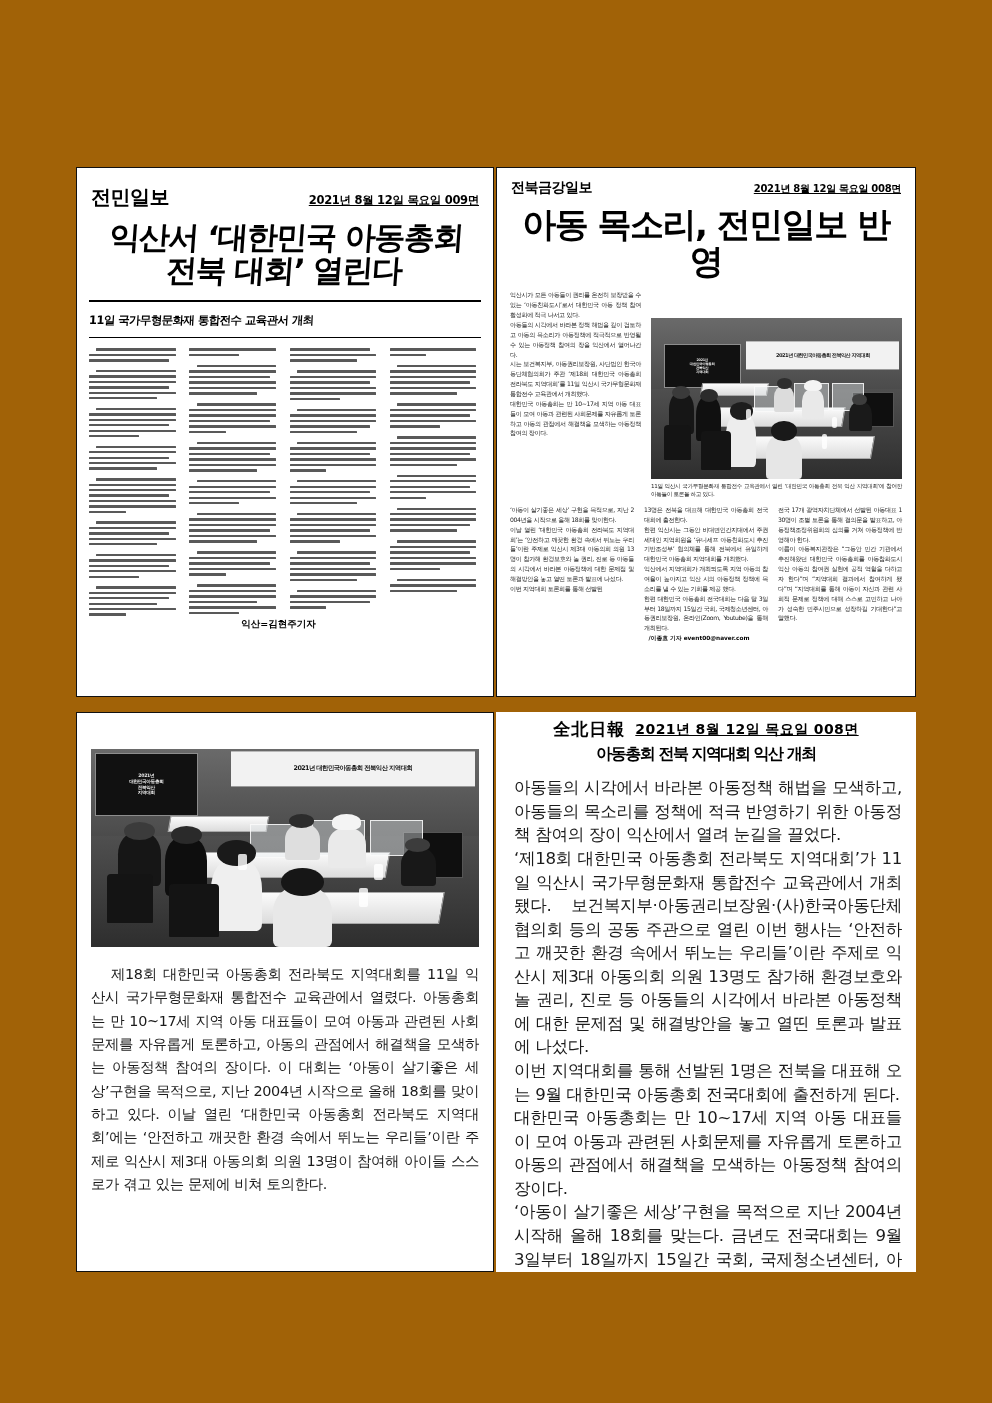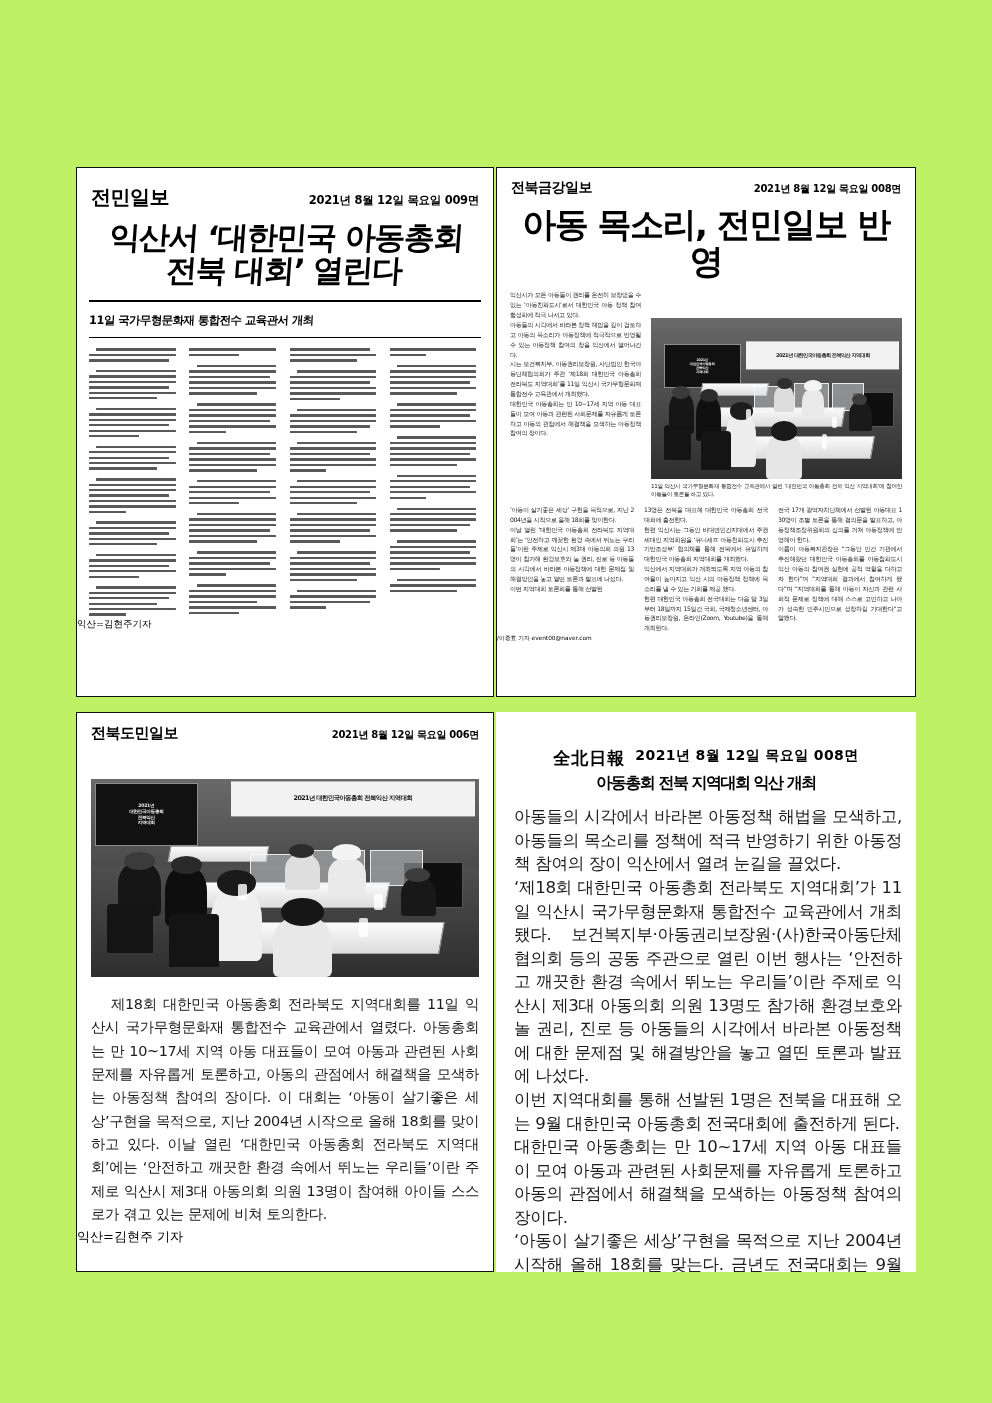--- a/index.html
+++ b/index.html
@@ -12,21 +12,21 @@
     height: 1403px;
     font-family: "DejaVu Sans", "Liberation Sans", sans-serif;
     color: #141414;
     position: relative;
     overflow: hidden;
   }
 
   .page {
     position: absolute;
     inset: 0;
-    background: #bef264;
+    background: #a16207;
   }
 
   
   .clip {
     position: absolute;
     background: #ffffff;
     border: 1.5px solid #111;
     box-sizing: border-box;
     overflow: hidden;
   }
@@ -39,20 +39,21 @@
   }
   .masthead {
     font-weight: bold;
     letter-spacing: -0.5px;
     color: #000;
   }
   .issue {
     font-weight: bold;
     color: #000;
     letter-spacing: -0.3px;
+    text-decoration: underline;
   }
   .rule-thick { border-bottom: 2.5px solid #000; }
   .rule-thin  { border-bottom: 1px solid #000; }
 
   .headline {
     font-weight: bold;
     color: #000;
     text-align: center;
     letter-spacing: -1.5px;
     line-height: 1.08;
@@ -65,22 +66,22 @@
     line-height: 1.35;
   }
 
   .body-col {
     text-align: justify;
     color: #1b1b1b;
     letter-spacing: -0.35px;
     word-break: break-all;
   }
   .byline {
-    text-align: left;
-    font-weight: normal;
+    text-align: center;
+    font-weight: bold;
     color: #000;
   }
 
   
   .photo {
     position: relative;
     background: #3b3b3b;
     overflow: hidden;
     border: 0;
     margin-top: 28px;
@@ -509,24 +510,20 @@
 한편 대한민국 아동총회 전국대회는 다음 달 3일부터 18일까지 15일간 국회, 국제청소년센터, 아동권리보장원, 온라인(Zoom, Youtube)을 통해 개최된다.</div>
       <div class="body-col" style="flex:1; font-size:6.1px; line-height:1.62; white-space:pre-line;">전국 17개 광역자치단체에서 선발된 아동대표 130명이 조별 토론을 통해 결의문을 발표하고, 아동정책조정위원회의 심의를 거쳐 아동정책에 반영해야 한다.
 이름이 아동복지관장은 “그동안 민간 기관에서 추진해왔던 대한민국 아동총회를 아동참화도시 익산 아동의 참여권 실현에 공적 역할을 다하고자 한다”며 “지역대회 결과에서 참여하게 됐다”며 “지역대회를 통해 아동이 자신과 관련 사회적 문제로 정책에 대해 스스로 고민하고 나아가 성숙한 민주시민으로 성장하길 기대한다”고 말했다.</div>
     </div>
 
     <div class="byline" style="font-size:5.8px; padding:1px 14px 0 0;">/이종효 기자 event00@naver.com</div>
   </div>
 
   <div class="clip" style="left:76px; top:712px; width:418px; height:560px;">
 
-    <div class="masthead-row" style="padding:11px 14px 0 14px;">
-      <div class="masthead" style="font-size:15px;">전북도민일보</div>
-      <div class="issue" style="font-size:10px; padding-bottom:1px;">2021년 8월 12일 목요일 006면</div>
-    </div>
 
     <div style="padding:8px 14px 0 14px;">
       <div class="photo" style="width:100%; height:198px;">
         <div class="ph-ceil"></div>
         <div class="ph-wall"></div>
         <div class="ph-floor"></div>
 
         <div class="ph-screen" style="left:1%; top:2%; width:26%; height:31%;">
           <div class="scr-txt" style="font-size:4.6px; white-space:pre-line;">2021년
 대한민국아동총회
@@ -574,26 +571,25 @@
 
         <div class="ph-bottle" style="left:38%; top:53%; width:2.2%; height:8%;"></div>
         <div class="ph-bottle" style="left:69%; top:70%; width:2.4%; height:10%;"></div>
         <div class="ph-bottle" style="left:73%; top:58%; width:2.2%; height:8%;"></div>
       </div>
     </div>
 
 
     <div class="body-col" style="font-size:14.4px; line-height:1.62; margin:16px 14px 0 14px; text-indent:20px;">제18회 대한민국 아동총회 전라북도 지역대회를 11일 익산시 국가무형문화재 통합전수 교육관에서 열렸다. 아동총회는 만 10~17세 지역 아동 대표들이 모여 아동과 관련된 사회문제를 자유롭게 토론하고, 아동의 관점에서 해결책을 모색하는 아동정책 참여의 장이다. 이 대회는 ‘아동이 살기좋은 세상’구현을 목적으로, 지난 2004년 시작으로 올해 18회를 맞이하고 있다. 이날 열린 ‘대한민국 아동총회 전라북도 지역대회’에는 ‘안전하고 깨끗한 환경 속에서 뛰노는 우리들’이란 주제로 익산시 제3대 아동의회 의원 13명이 참여해 아이들 스스로가 겪고 있는 문제에 비쳐 토의한다.</div>
 
-    <div class="byline" style="font-size:13px; padding:2px 15px 0 0;">익산=김현주 기자</div>
   </div>
 
   <div class="clip" style="left:496px; top:712px; width:420px; height:560px; border:none;">
 
-    <div class="masthead-row" style="padding:6px 12px 0 12px; justify-content:center; gap:10px; align-items:flex-start;margin-top:29px;">
+    <div class="masthead-row" style="padding:6px 12px 0 12px; justify-content:center; gap:10px; align-items:center;">
       <div class="masthead" style="font-size:17px; letter-spacing:1px;">全北日報</div>
       <div class="issue" style="font-size:14px; letter-spacing:0.4px;">2021년 8월 12일 목요일 008면</div>
     </div>
 
     <div class="headline" style="font-size:16px; margin:4px 10px 0 10px;">아동총회 전북 지역대회 익산 개최</div>
 
     <div class="body-col" style="font-size:16.6px; line-height:1.42; margin:14px 14px 0 18px;
                 white-space:pre-line; text-align:justify;">아동들의 시각에서 바라본 아동정책 해법을 모색하고, 아동들의 목소리를 정책에 적극 반영하기 위한 아동정책 참여의 장이 익산에서 열려 눈길을 끌었다.
 ‘제18회 대한민국 아동총회 전라북도 지역대회’가 11일 익산시 국가무형문화재 통합전수 교육관에서 개최됐다. 보건복지부·아동권리보장원·(사)한국아동단체협의회 등의 공동 주관으로 열린 이번 행사는 ‘안전하고 깨끗한 환경 속에서 뛰노는 우리들’이란 주제로 익산시 제3대 아동의회 의원 13명도 참가해 환경보호와 놀 권리, 진로 등 아동들의 시각에서 바라본 아동정책에 대한 문제점 및 해결방안을 놓고 열띤 토론과 발표에 나섰다.
 이번 지역대회를 통해 선발된 1명은 전북을 대표해 오는 9월 대한민국 아동총회 전국대회에 출전하게 된다.

